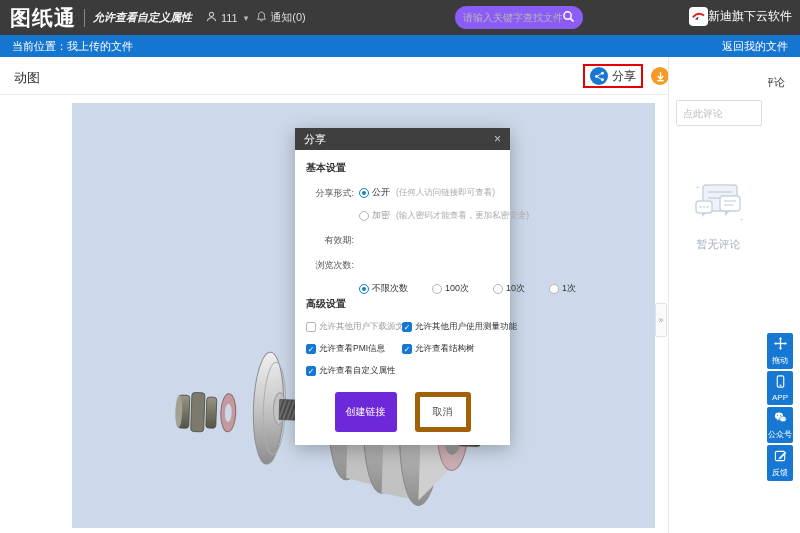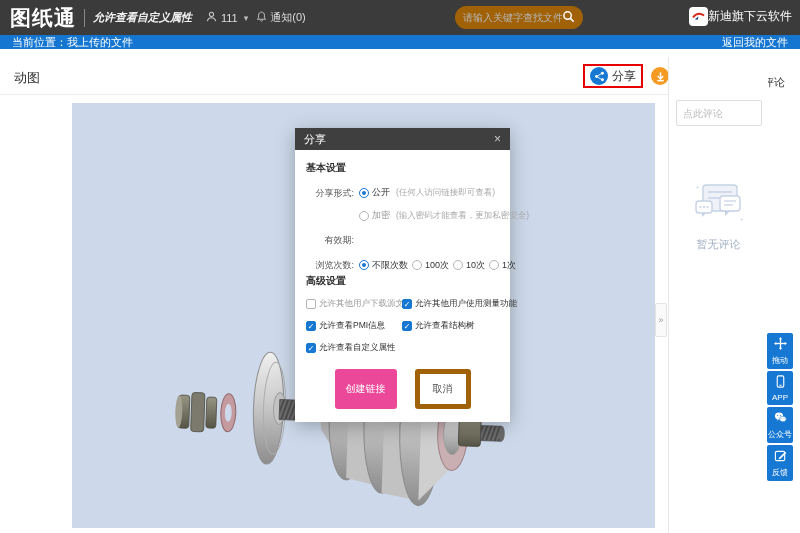--- a/index.html
+++ b/index.html
@@ -8,28 +8,28 @@
   .app { position:relative; width:800px; height:533px; background:#fff; }
 
   
   .topbar { position:absolute; left:0; top:0; width:800px; height:35px; background:#3b3b3b; display:flex; align-items:center; padding:0 10px; color:#fff; }
   .logo { font-size:21px; font-weight:bold; letter-spacing:1px; color:#fff; }
   .logo-div { width:1px; height:18px; background:#888; margin:0 8px; }
   .tagline { font-family:"DejaVu Serif",serif; font-style:italic; font-size:11px; font-weight:bold; color:#f2f2f2; margin-right:14px; }
   .user-cluster { display:flex; align-items:center; gap:4px; font-size:11px; color:#ddd; cursor:pointer; }
   .chev { font-size:9px; color:#bbb; margin:0 8px 0 2px; }
   .notif { display:flex; align-items:center; gap:3px; font-size:11px; color:#ddd; cursor:pointer; }
-  .search-pill { position:absolute; left:455px; top:6px; width:128px; height:23px; background:#a16207; border-radius:12px; display:flex; align-items:center; padding:0 8px; }
+  .search-pill { position:absolute; left:455px; top:6px; width:128px; height:23px; background:#8b5cf6; border-radius:12px; display:flex; align-items:center; padding:0 8px; }
   .search-pill input { flex:1; background:transparent; border:none; outline:none; color:#eee; font-size:10px; width:90px; }
   .search-pill input::placeholder { color:#b5b5b5; }
   .brand { position:absolute; right:8px; top:7px; display:flex; align-items:center; font-size:12px; color:#fff; }
   .brand-badge { width:19px; height:19px; background:#fff; border-radius:4px; display:flex; align-items:center; justify-content:center; }
 
   
-  .breadcrumb { position:absolute; left:0; top:35px; width:800px; height:14px; background:#1476d1; color:#fff; font-size:11px; display:flex; align-items:center; justify-content:space-between; padding:0 12px; }
+  .breadcrumb { position:absolute; left:0; top:35px; width:800px; height:22px; background:#1476d1; color:#fff; font-size:11px; display:flex; align-items:center; justify-content:space-between; padding:0 12px; }
   .bc-back { cursor:pointer; }
 
   
   .toolbar { position:absolute; left:0; top:57px; width:668px; height:38px; background:#fff; border-bottom:1px solid #ececec; }
   .doc-title { position:absolute; left:14px; top:12px; font-size:13px; color:#333; }
   .tb-actions { position:absolute; left:583px; top:6px; display:flex; align-items:center; gap:8px; }
   .annotated { border:2px solid #e60000; padding:1px 5px; display:flex; }
   .tb-btn { display:flex; align-items:center; gap:4px; background:none; border:none; font-size:12px; color:#333; cursor:pointer; font-family:inherit; }
   .circ { width:18px; height:18px; border-radius:50%; display:flex; align-items:center; justify-content:center; }
   .circ.blue { background:#1678d3; }
@@ -72,21 +72,21 @@
   .opt-label { font-size:9px; color:#333; }
   .opt-note { font-size:8.5px; color:#aaa; white-space:nowrap; }
   .radio { width:10px; height:10px; border:1px solid #b5b5b5; border-radius:50%; background:#fff; position:relative; flex:none; }
   .radio.checked { border-color:#1678d3; }
   .radio.checked::after { content:''; position:absolute; inset:2px; border-radius:50%; background:#1678d3; }
   .cb { width:10px; height:10px; border:1px solid #b5b5b5; border-radius:2px; background:#fff; flex:none; font-size:8px; line-height:9px; text-align:center; color:transparent; }
   .cb.checked { background:#1678d3; border-color:#1678d3; color:#fff; }
   .cb::after { content:'✓'; }
   .adv-grid { display:grid; grid-template-columns:96px 1fr; row-gap:10px; margin-top:10px; }
   .dlg-footer { display:flex; justify-content:center; gap:18px; margin-top:15px; }
-  .btn-primary { background:#ec4899; color:#fff; border:none; border-radius:3px; font-size:10px; padding:13px 11px; cursor:pointer; font-family:inherit; }
+  .btn-primary { background:#6d28d9; color:#fff; border:none; border-radius:3px; font-size:10px; padding:13px 11px; cursor:pointer; font-family:inherit; }
   .btn-plain { background:#fff; color:#555; border:5px solid #a16207; border-radius:3px; font-size:10px; padding:5px 13px; cursor:pointer; font-family:inherit; }
 </style>
 </head>
 <body>
 
 <div class="app">
 
   <header class="topbar">
     <span class="logo">图纸通</span>
     <span class="logo-div"></span>
@@ -341,21 +341,21 @@
           </span>
         </div>
       </div>
 
       <div class="frm-row">
         <span class="frm-label">有效期:</span>
       </div>
 
       <div class="frm-row">
         <span class="frm-label">浏览次数:</span>
-        <div class="opt-col" style="flex-direction:row; gap:4px; align-items:center;">
+        <div class="opt-col" style="flex-direction:row; gap:24px; align-items:center;margin-top:24px;">
           <span class="opt">
             <span class="radio checked"></span>
             <span class="opt-label">不限次数</span>
           </span>
           <span class="opt">
             <span class="radio"></span>
             <span class="opt-label">100次</span>
           </span>
           <span class="opt">
             <span class="radio"></span>

